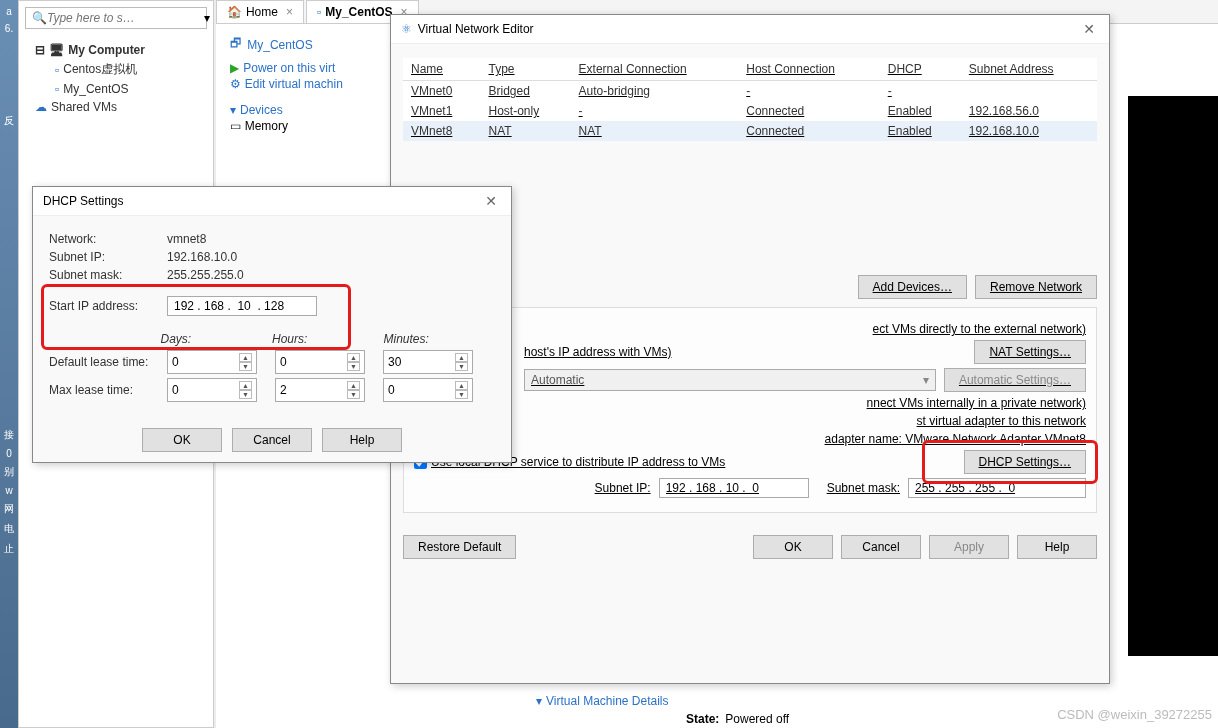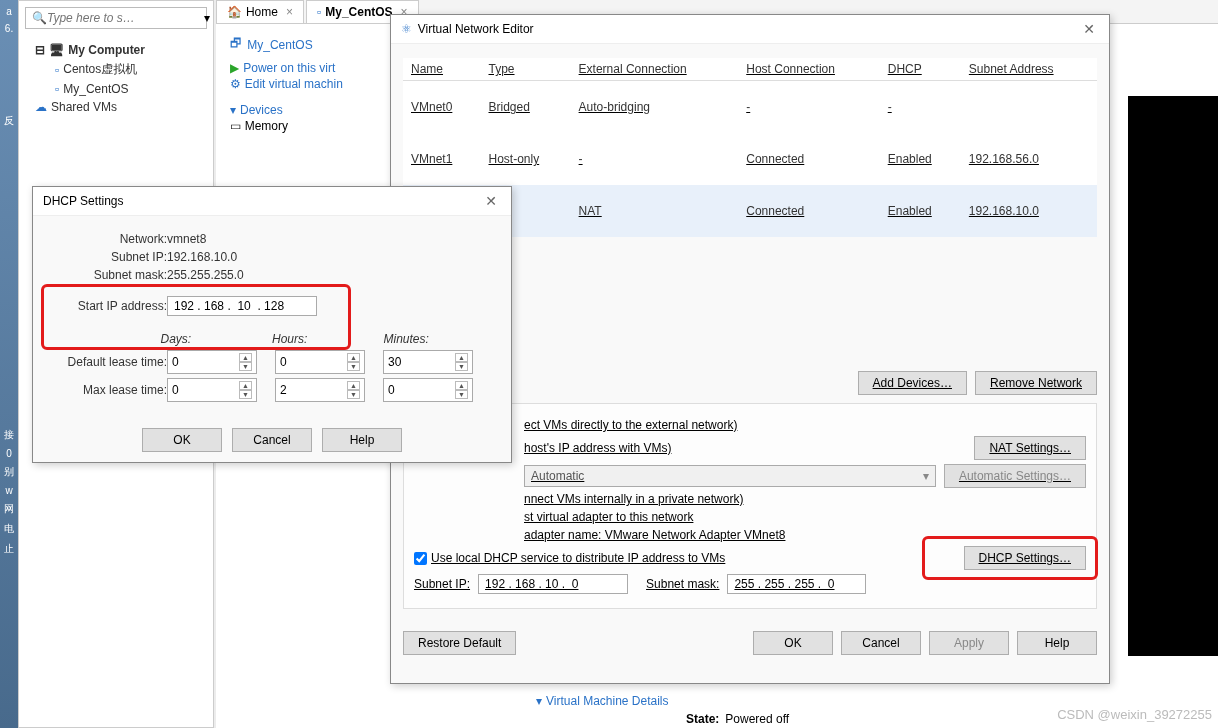--- a/index.html
+++ b/index.html
@@ -30,45 +30,45 @@
 .dark-panel { position: absolute; right: 0; top: 96px; width: 90px; height: 560px; background: #000; }
 
 
 .dialog { position: absolute; background: #f9f9f9; border: 1px solid #888; box-shadow: 2px 2px 8px rgba(0,0,0,.2); }
 .dialog-title { padding: 6px 10px; display: flex; align-items: center; justify-content: space-between; background: #fff; border-bottom: 1px solid #eee; }
 .dialog-title-left { display: flex; align-items: center; gap: 6px; font-size: 13px; }
 .dialog-close { font-size: 14px; color: #666; cursor: pointer; padding: 0 4px; }
 .vne { left: 390px; top: 14px; width: 720px; height: 670px; }
 .vne-table { width: 100%; border-collapse: collapse; background: #fff; margin: 6px 0; }
 .vne-table th { text-align: left; padding: 4px 8px; border-bottom: 1px solid #ddd; font-weight: normal; color: #333; }
-.vne-table td { padding: 19px 8px; color: #333; }
+.vne-table td { padding: 3px 8px; color: #333; }
 .vne-table tr.selected td { background: #e8f0fa; }
 .vne-body { padding: 8px 12px; text-decoration: underline; }
 .vne-buttons-row { display: flex; gap: 8px; justify-content: flex-end; margin: 8px 0; }
 .win-btn { padding: 4px 14px; border: 1px solid #adadad; background: #e1e1e1; cursor: pointer; font-size: 12px; min-width: 80px; text-align: center; }
 .win-btn.disabled { color: #888; }
 
 .vne-section { border: 1px solid #ddd; padding: 10px; margin: 6px 0; background: #fdfdfd; position: relative; }
-.vne-row { display: flex; align-items: center; gap: 8px; margin: 4px 0; }
+.vne-row { display: flex; align-items: center; gap: 8px; margin: 4px 0; justify-content: flex-end; }
 .text-input { border: 1px solid #aaa; padding: 2px 6px; background: #fff; font-size: 12px; }
 .checkbox { display: flex; align-items: center; gap: 4px; }
 .dropdown { border: 1px solid #aaa; background: #f0f0f0; padding: 3px 6px; flex: 1; color: #555; position: relative; }
 .dropdown::after { content: "▾"; position: absolute; right: 6px; color: #888; }
 
 .red-highlight { position: absolute; border: 3px solid #e31b1b; border-radius: 6px; pointer-events: none; }
 .dhcp-btn-wrap { position: relative; }
 
 .vne-footer { display: flex; justify-content: space-between; align-items: flex-start; padding: 8px 12px; }
 .vne-footer-right { display: flex; gap: 8px; }
 
 
 .dhcp { left: 32px; top: 186px; width: 480px; background: #f9f9f9; }
 .dhcp-body { padding: 12px 16px; }
 .dhcp-row { display: flex; align-items: center; margin: 4px 0; }
-.dhcp-label { width: 118px; color: #333; text-align: right; }
+.dhcp-label { width: 118px; color: #333; }
 .dhcp-value { color: #333; }
 .ip-input { border: 1px solid #aaa; padding: 2px 6px; width: 150px; background: #fff; font-size: 12px; }
 .spinner { border: 1px solid #aaa; padding: 2px 4px; width: 90px; background: #fff; display: flex; align-items: center; justify-content: space-between; }
 .spinner input { border: none; width: 50px; outline: none; font-size: 12px; }
 .spin-btns { display: flex; flex-direction: column; }
 .spin-btns span { font-size: 7px; line-height: 7px; color: #555; cursor: pointer; border: 1px solid #bbb; padding: 0 2px; }
 .lease-headers { display: flex; margin-top: 6px; }
 .lease-headers div:first-child { width: 118px; }
 .lease-headers div { flex: 1; color: #333; font-style: italic; }
 .lease-row { display: flex; align-items: center; margin: 4px 0; gap: 0; }
@@ -247,21 +247,21 @@
           <input type="checkbox" checked="" style="">
           <span>Use local DHCP service to distribute IP address to VMs</span>
         </label>
         <button class="win-btn" style="min-width:120px">DHCP Settings…</button>
         <div class="red-highlight" style="right:-12px; top:-10px; width:176px; height:44px"></div>
       </div>
       <div class="vne-row">
         <span>Subnet IP:</span>
         <input class="text-input" style="width: 150px;" value="192 . 168 . 10 .  0">
         <span style="margin-left:10px">Subnet mask:</span>
-        <input class="text-input" style="width: 139px;" value="255 . 255 . 255 .  0">
+        <input class="text-input" style="width: 178px;" value="255 . 255 . 255 .  0">
       </div>
     </div>
   </div>
   <div class="vne-footer">
     <button class="win-btn">Restore Default</button>
     <div class="vne-footer-right">
       <button class="win-btn">OK</button>
       <button class="win-btn">Cancel</button>
       <button class="win-btn disabled">Apply</button>
       <button class="win-btn">Help</button>

